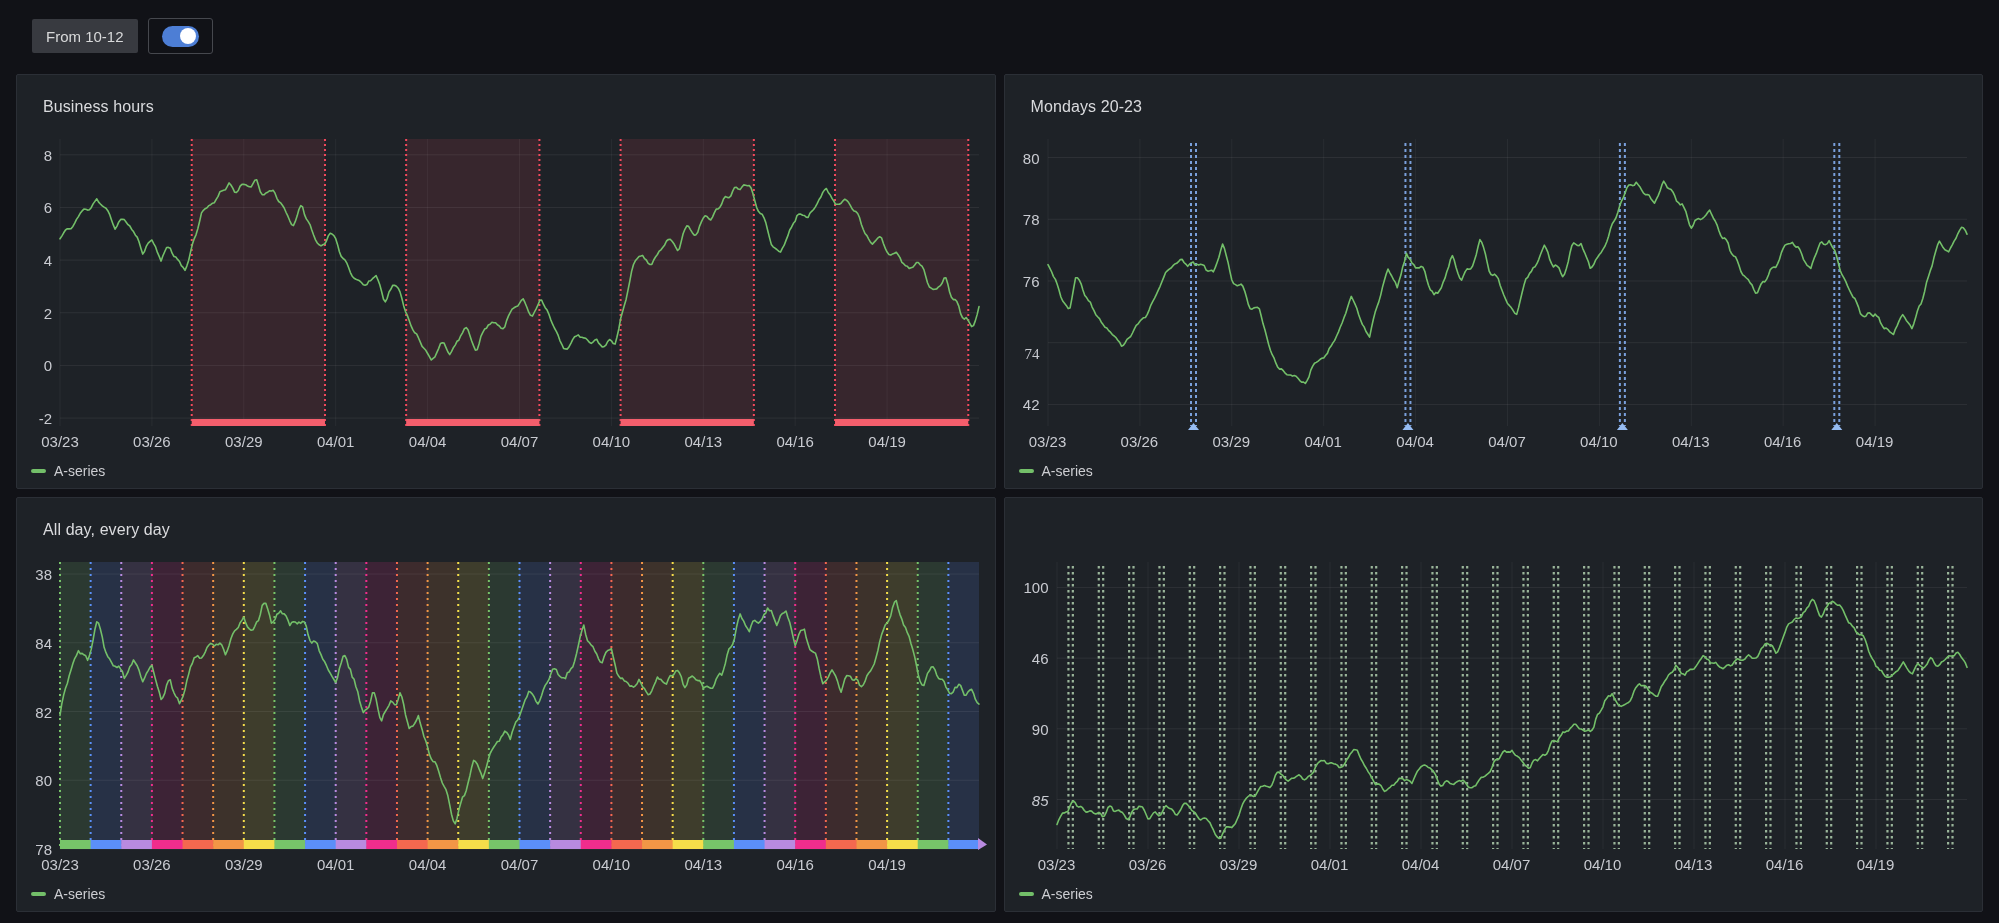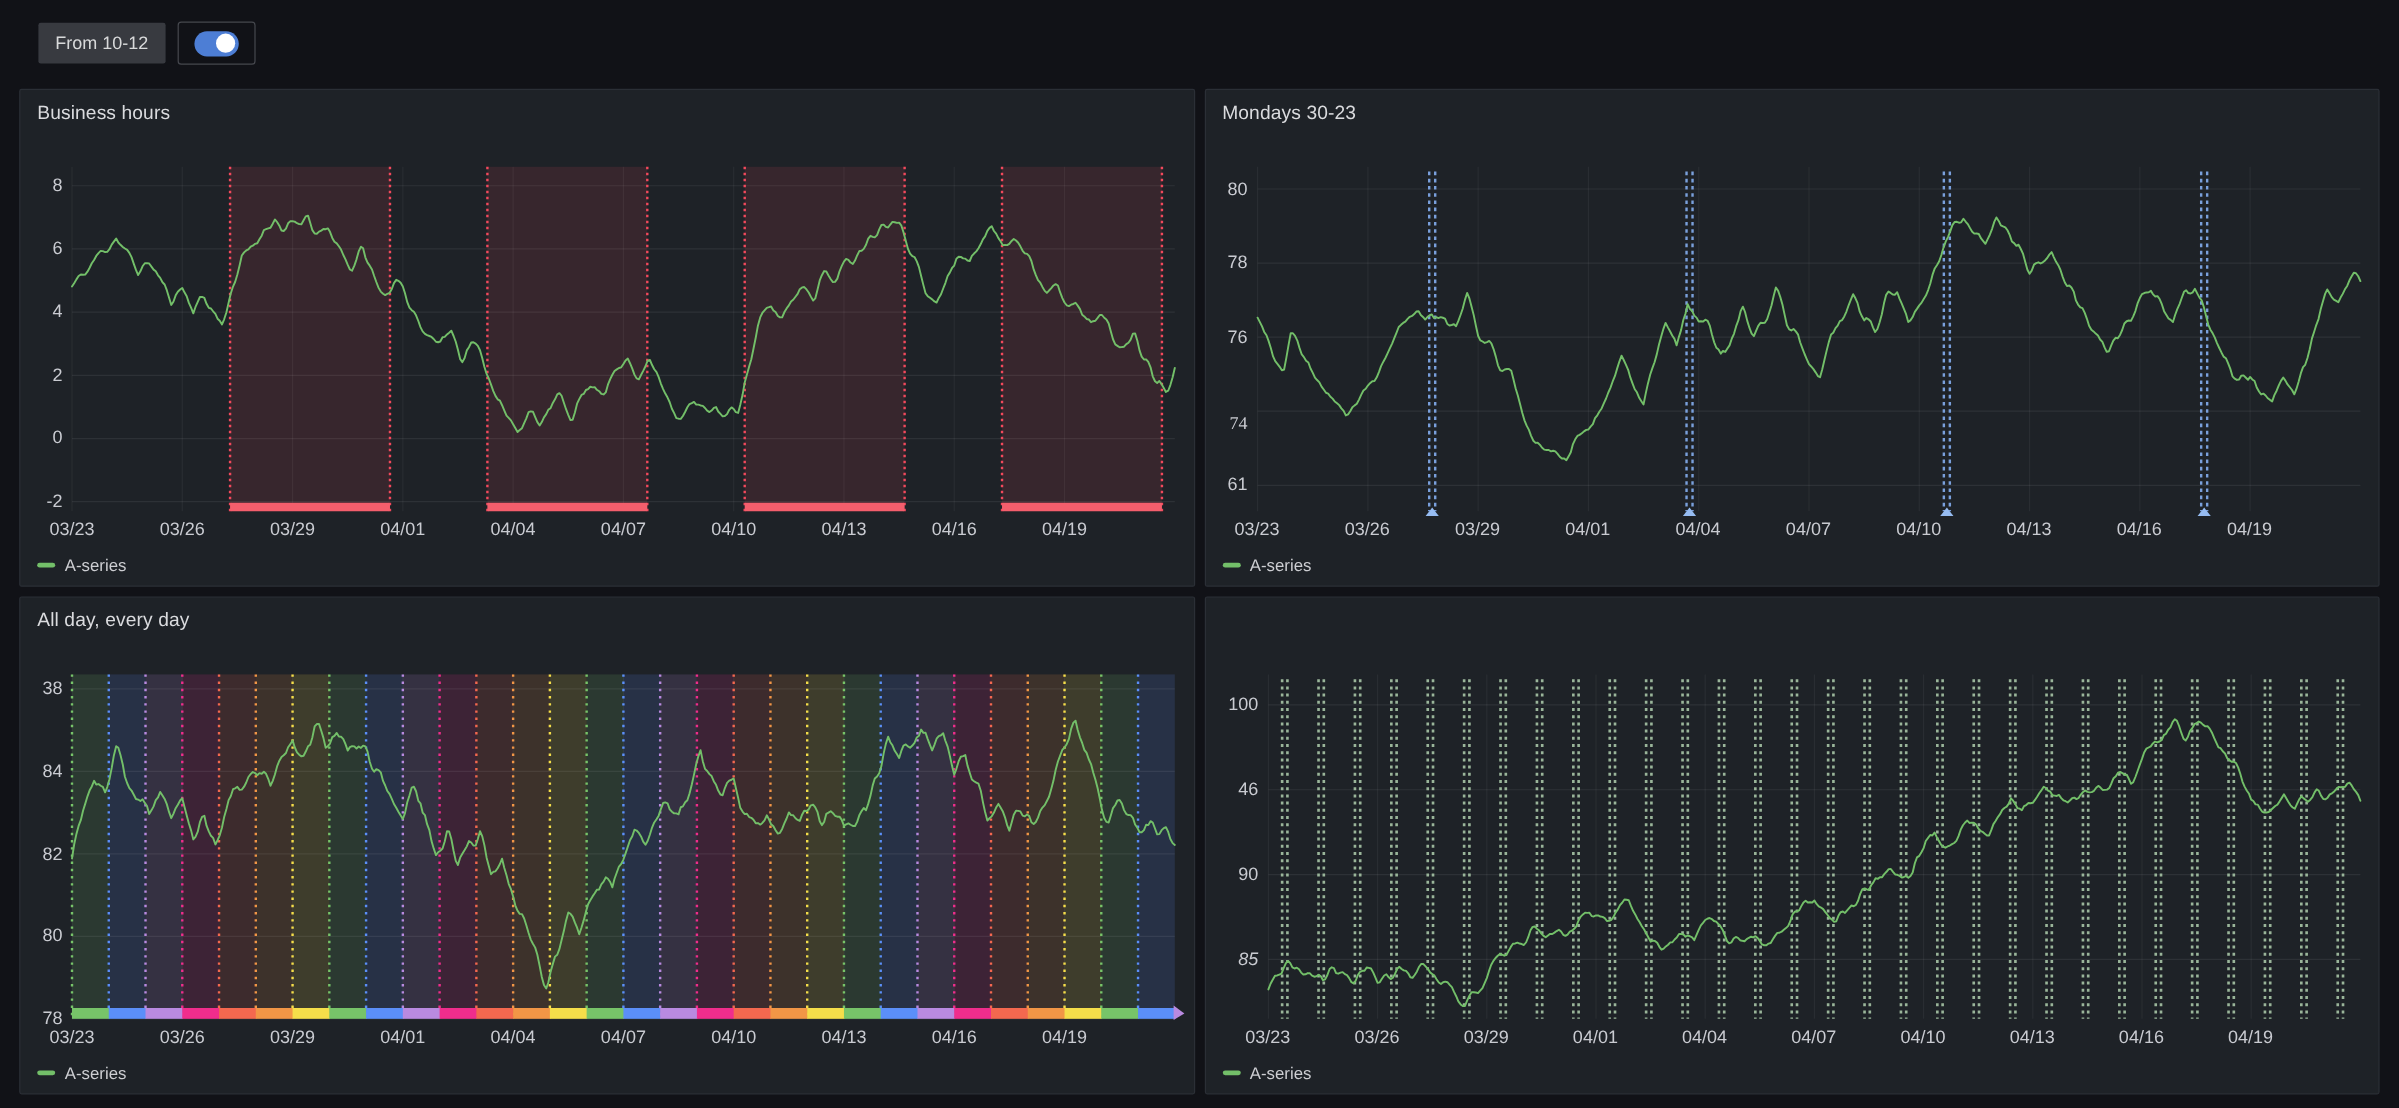--- a/index.html
+++ b/index.html
@@ -4,21 +4,21 @@
 <style>
   html,body{margin:0;padding:0}
   body{width:1999px;height:923px;background:#111217;font-family:"Liberation Sans",sans-serif;overflow:hidden}
   .top-bar{display:flex;align-items:center;gap:10px;padding:14px 32px 0;height:44px}
   .chip{background:#383A40;color:#D8D9DA;font-size:15px;font-weight:500;padding:0 14px;height:34px;display:flex;align-items:center;border-radius:2px}
   .toggle-box{height:34px;padding:0 13px;border:1px solid #46484E;border-radius:3px;display:flex;align-items:center;background:transparent}
   .toggle{width:37px;height:21px;border-radius:11px;position:relative;cursor:pointer}
   .knob{position:absolute;right:2.5px;top:2.5px;width:16px;height:16px;border-radius:50%;background:#ffffff}
   .grid{display:grid;grid-template-columns:1fr 1fr;gap:8px;margin:16px 16px 0}
   .panel{position:relative;height:415px;background:#1E2227;border:1px solid #2B2F36;border-radius:2px;box-sizing:border-box}
-  .panel h2{margin:0;padding:11px 14px 0;font-size:16px;font-weight:500;color:#DADBDE;letter-spacing:.1px}
+  .panel h2{margin:12px;padding:11px 14px 0;font-size:16px;font-weight:500;color:#DADBDE;letter-spacing:.1px}
   .plot-wrap{position:absolute;left:12px;right:16px;top:64px;bottom:36px}
   .yaxis{position:absolute;left:0;top:0;bottom:26px}
   .yaxis span{position:absolute;right:8px;transform:translateY(-50%);font-size:15px;color:#C9CBD1;white-space:nowrap}
   .canvas{position:absolute;top:0;bottom:26px;right:0}
   .canvas svg{overflow:visible;display:block}
   .xaxis{position:absolute;bottom:0;height:22px;right:0}
   .xaxis span{position:absolute;top:3px;transform:translateX(-50%);font-size:15px;color:#C9CBD1;white-space:nowrap}
   .legend{position:absolute;left:14px;bottom:9px;display:flex;align-items:center;gap:8px;font-size:14px;color:#CDCED2}
   .swatch{width:15px;height:4px;border-radius:2px;background:#73BF69;display:inline-block}
 </style>
@@ -97,28 +97,28 @@
           <span style="left: 827.1px;">04/19</span>
         </div>
     </div>
     <div class="legend">
       <span class="swatch"></span>
       <span>A-series</span>
     </div>
   </section>
 
   <section class="panel">
-    <h2>Mondays 30-23</h2>
+    <h2>Mondays 20-23</h2>
     <div class="plot-wrap">
       <div class="yaxis" style="width: 31px;">
           <span style="top: 18.5161px;">80</span>
           <span style="top: 80.2366px;">78</span>
           <span style="top: 141.957px;">76</span>
           <span style="top: 215px; font-family: Liberation Serif, serif;">74</span>
-          <span style="top: 265.398px;">61</span>
+          <span style="top: 265.398px;">42</span>
         </div>
       <div class="canvas" style="left: 31px;">
           <svg width="919" height="287">
             <line x1="0" y1="18.516129032257897" x2="919" y2="18.516129032257897" stroke="rgba(255,255,255,0.07)" stroke-width="1"></line>
             <line x1="0" y1="80.2365591397848" x2="919" y2="80.2365591397848" stroke="rgba(255,255,255,0.07)" stroke-width="1"></line>
             <line x1="0" y1="141.9569892473117" x2="919" y2="141.9569892473117" stroke="rgba(255,255,255,0.07)" stroke-width="1"></line>
             <line x1="0" y1="203.6774193548386" x2="919" y2="203.6774193548386" stroke="rgba(255,255,255,0.07)" stroke-width="1"></line>
             <line x1="0" y1="265.39784946236546" x2="919" y2="265.39784946236546" stroke="rgba(255,255,255,0.07)" stroke-width="1"></line>
             <line x1="0" y1="0" x2="0" y2="287" stroke="rgba(255,255,255,0.05)" stroke-width="1"></line>
             <line x1="91.9" y1="0" x2="91.9" y2="287" stroke="rgba(255,255,255,0.05)" stroke-width="1"></line>

